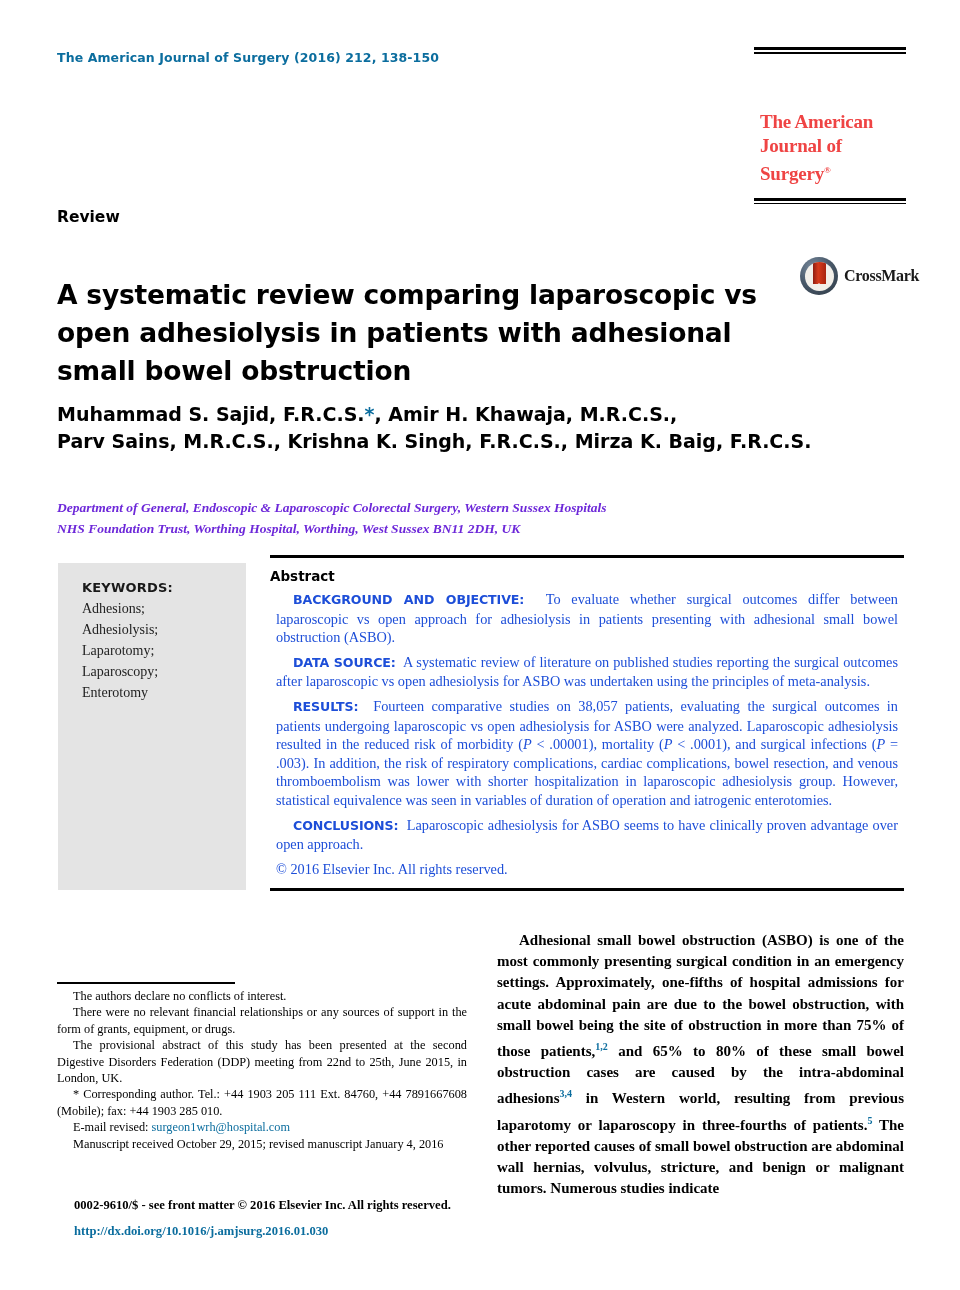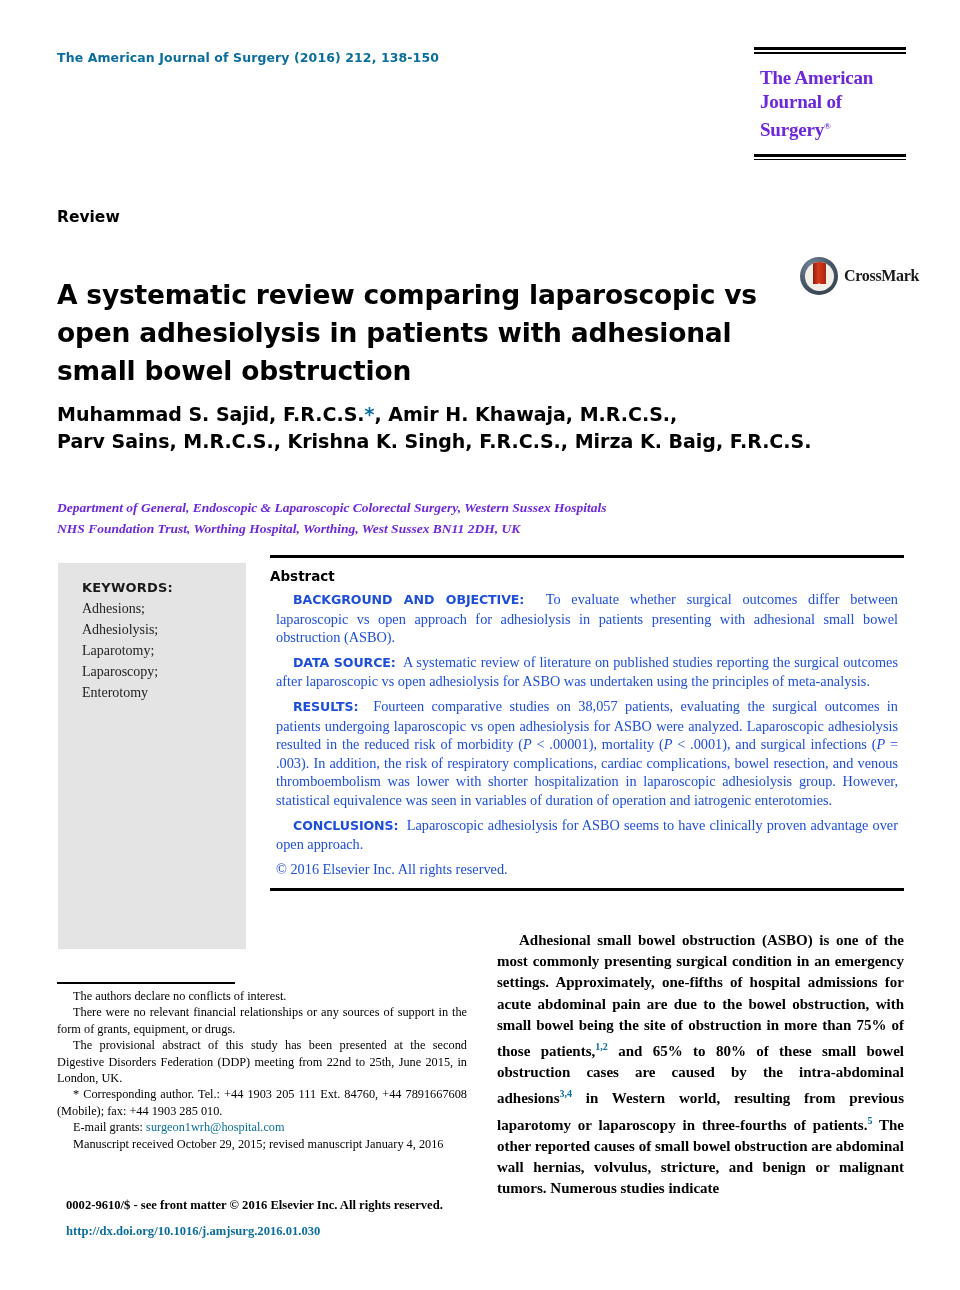--- a/index.html
+++ b/index.html
@@ -46,21 +46,22 @@
     height: 1.5px;
     background: #000;
   }
   .masthead .mast-title {
     font-family: "Liberation Serif", serif;
     font-weight: bold;
     font-size: 19px;
     line-height: 24px;
     letter-spacing: -0.2px;
     padding: 12px 0 12px 6px;
-    color: #6d28d9;
+    color: #ef4444;
+    margin-top: 44px;
   }
   .masthead .mast-title .reg {
     font-size: 9px;
     vertical-align: super;
   }
   .masthead .bottom-group { margin-top: 0; }
 
   
   .article-type {
     position: absolute;
@@ -182,21 +183,21 @@
     height: 2.5px;
     background: #000;
   }
 
   
   .keywords-box {
     position: absolute;
     left: 58px;
     top: 563px;
     width: 188px;
-    height: 386px;
+    height: 327px;
     background: #e4e4e4;
   }
   .keywords-inner {
     padding: 17px 0 0 24px;
   }
   .keywords-title {
     font-family: "DejaVu Sans", sans-serif;
     font-weight: bold;
     font-size: 13px;
     letter-spacing: 0.2px;
@@ -287,21 +288,21 @@
   .body-col p { margin: 0; text-indent: 22px; }
   .body-col sup {
     color: #0b6d9e;
     font-size: 10px;
     font-weight: bold;
   }
 
   
   .footer {
     position: absolute;
-    left: 66px;
+    left: 74px;
     top: 1198px;
     width: 500px;
   }
   .footer .issn {
     font-family: "Liberation Serif", serif;
     font-weight: bold;
     font-size: 12.6px;
     color: #000;
     white-space: nowrap;
   }
@@ -386,21 +387,21 @@
 
     <p class="noindent">© 2016 Elsevier Inc. All rights reserved.</p>
   </section>
 
   <div class="footnote-rule"></div>
   <div class="footnotes">
     <p>The authors declare no conflicts of interest.</p>
     <p>There were no relevant financial relationships or any sources of support in the form of grants, equipment, or drugs.</p>
     <p>The provisional abstract of this study has been presented at the second Digestive Disorders Federation (DDP) meeting from 22nd to 25th, June 2015, in London, UK.</p>
     <p>* Corresponding author. Tel.: +44 1903 205 111 Ext. 84760, +44 7891667608 (Mobile); fax: +44 1903 285 010.</p>
-    <p><span>E-mail grants:</span> <span class="link">surgeon1wrh@hospital.com</span></p>
+    <p><span>E-mail revised:</span> <span class="link">surgeon1wrh@hospital.com</span></p>
     <p>Manuscript received October 29, 2015; revised manuscript January 4, 2016</p>
   </div>
 
   <div class="body-col">
     <p><span>Adhesional small bowel obstruction (ASBO) is one of the most commonly presenting surgical condition in an emergency settings. Approximately, one-fifths of hospital admissions for acute abdominal pain are due to the bowel obstruction, with small bowel being the site of obstruction in more than 75% of those patients,</span><sup>1,2</sup><span> and 65% to 80% of these small bowel obstruction cases are caused by the intra-abdominal adhesions</span><sup>3,4</sup><span> in Western world, resulting from previous laparotomy or laparoscopy in three-fourths of patients.</span><sup>5</sup><span> The other reported causes of small bowel obstruction are abdominal wall hernias, volvulus, stricture, and benign or malignant tumors. Numerous studies indicate</span></p>
   </div>
 
   <div class="footer">
     <div class="issn">0002-9610/$ - see front matter © 2016 Elsevier Inc. All rights reserved.</div>
     <div class="doi">http://dx.doi.org/10.1016/j.amjsurg.2016.01.030</div>

